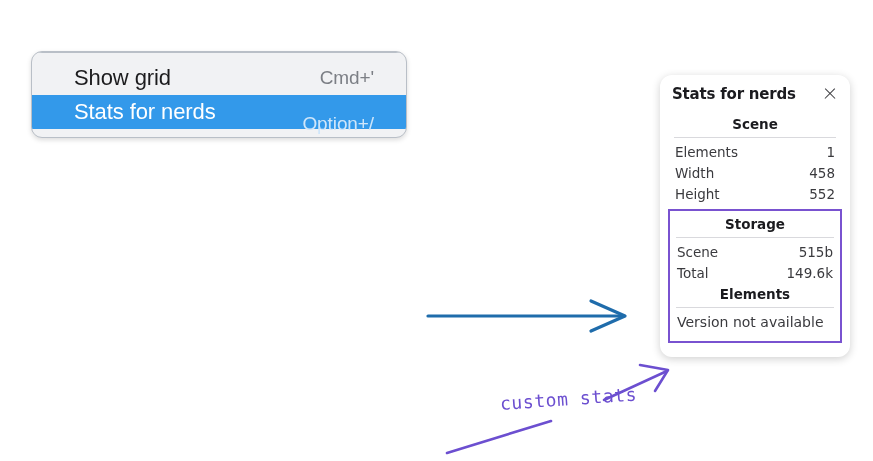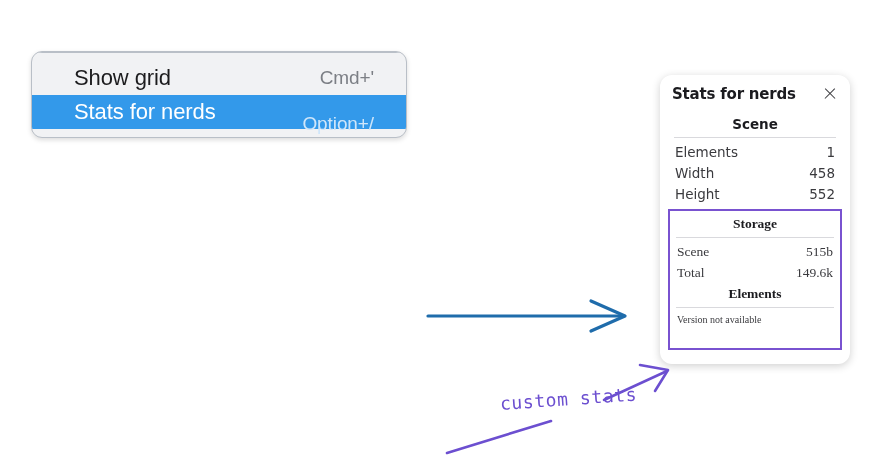--- a/index.html
+++ b/index.html
@@ -119,29 +119,28 @@
   .stat-row {
     display: flex;
     justify-content: space-between;
     align-items: baseline;
     font-size: 13.5px;
     color: #3a3a3e;
     padding: 2.5px 3px;
   }
   .stat-row .sr-value { color: #3a3a3e; }
   .stat-note {
-    font-size: 10px;
+    font-size: 14px;
     color: #3a3a3e;
     padding: 3px 3px;
   }
   #highlight-box {
     border: 2px solid #7952d0;
     margin: 5px -4px 0 -4px;
-    padding: 2px 4px 20px 4px;
-    font-family: Liberation Serif, serif;
+    padding: 2px 4px 8px 4px;
   }
 
   
   #anno-layer {
     position: absolute;
     left: 0; top: 0;
     width: 873px; height: 461px;
     pointer-events: none;
   }
   #custom-stats-label {

